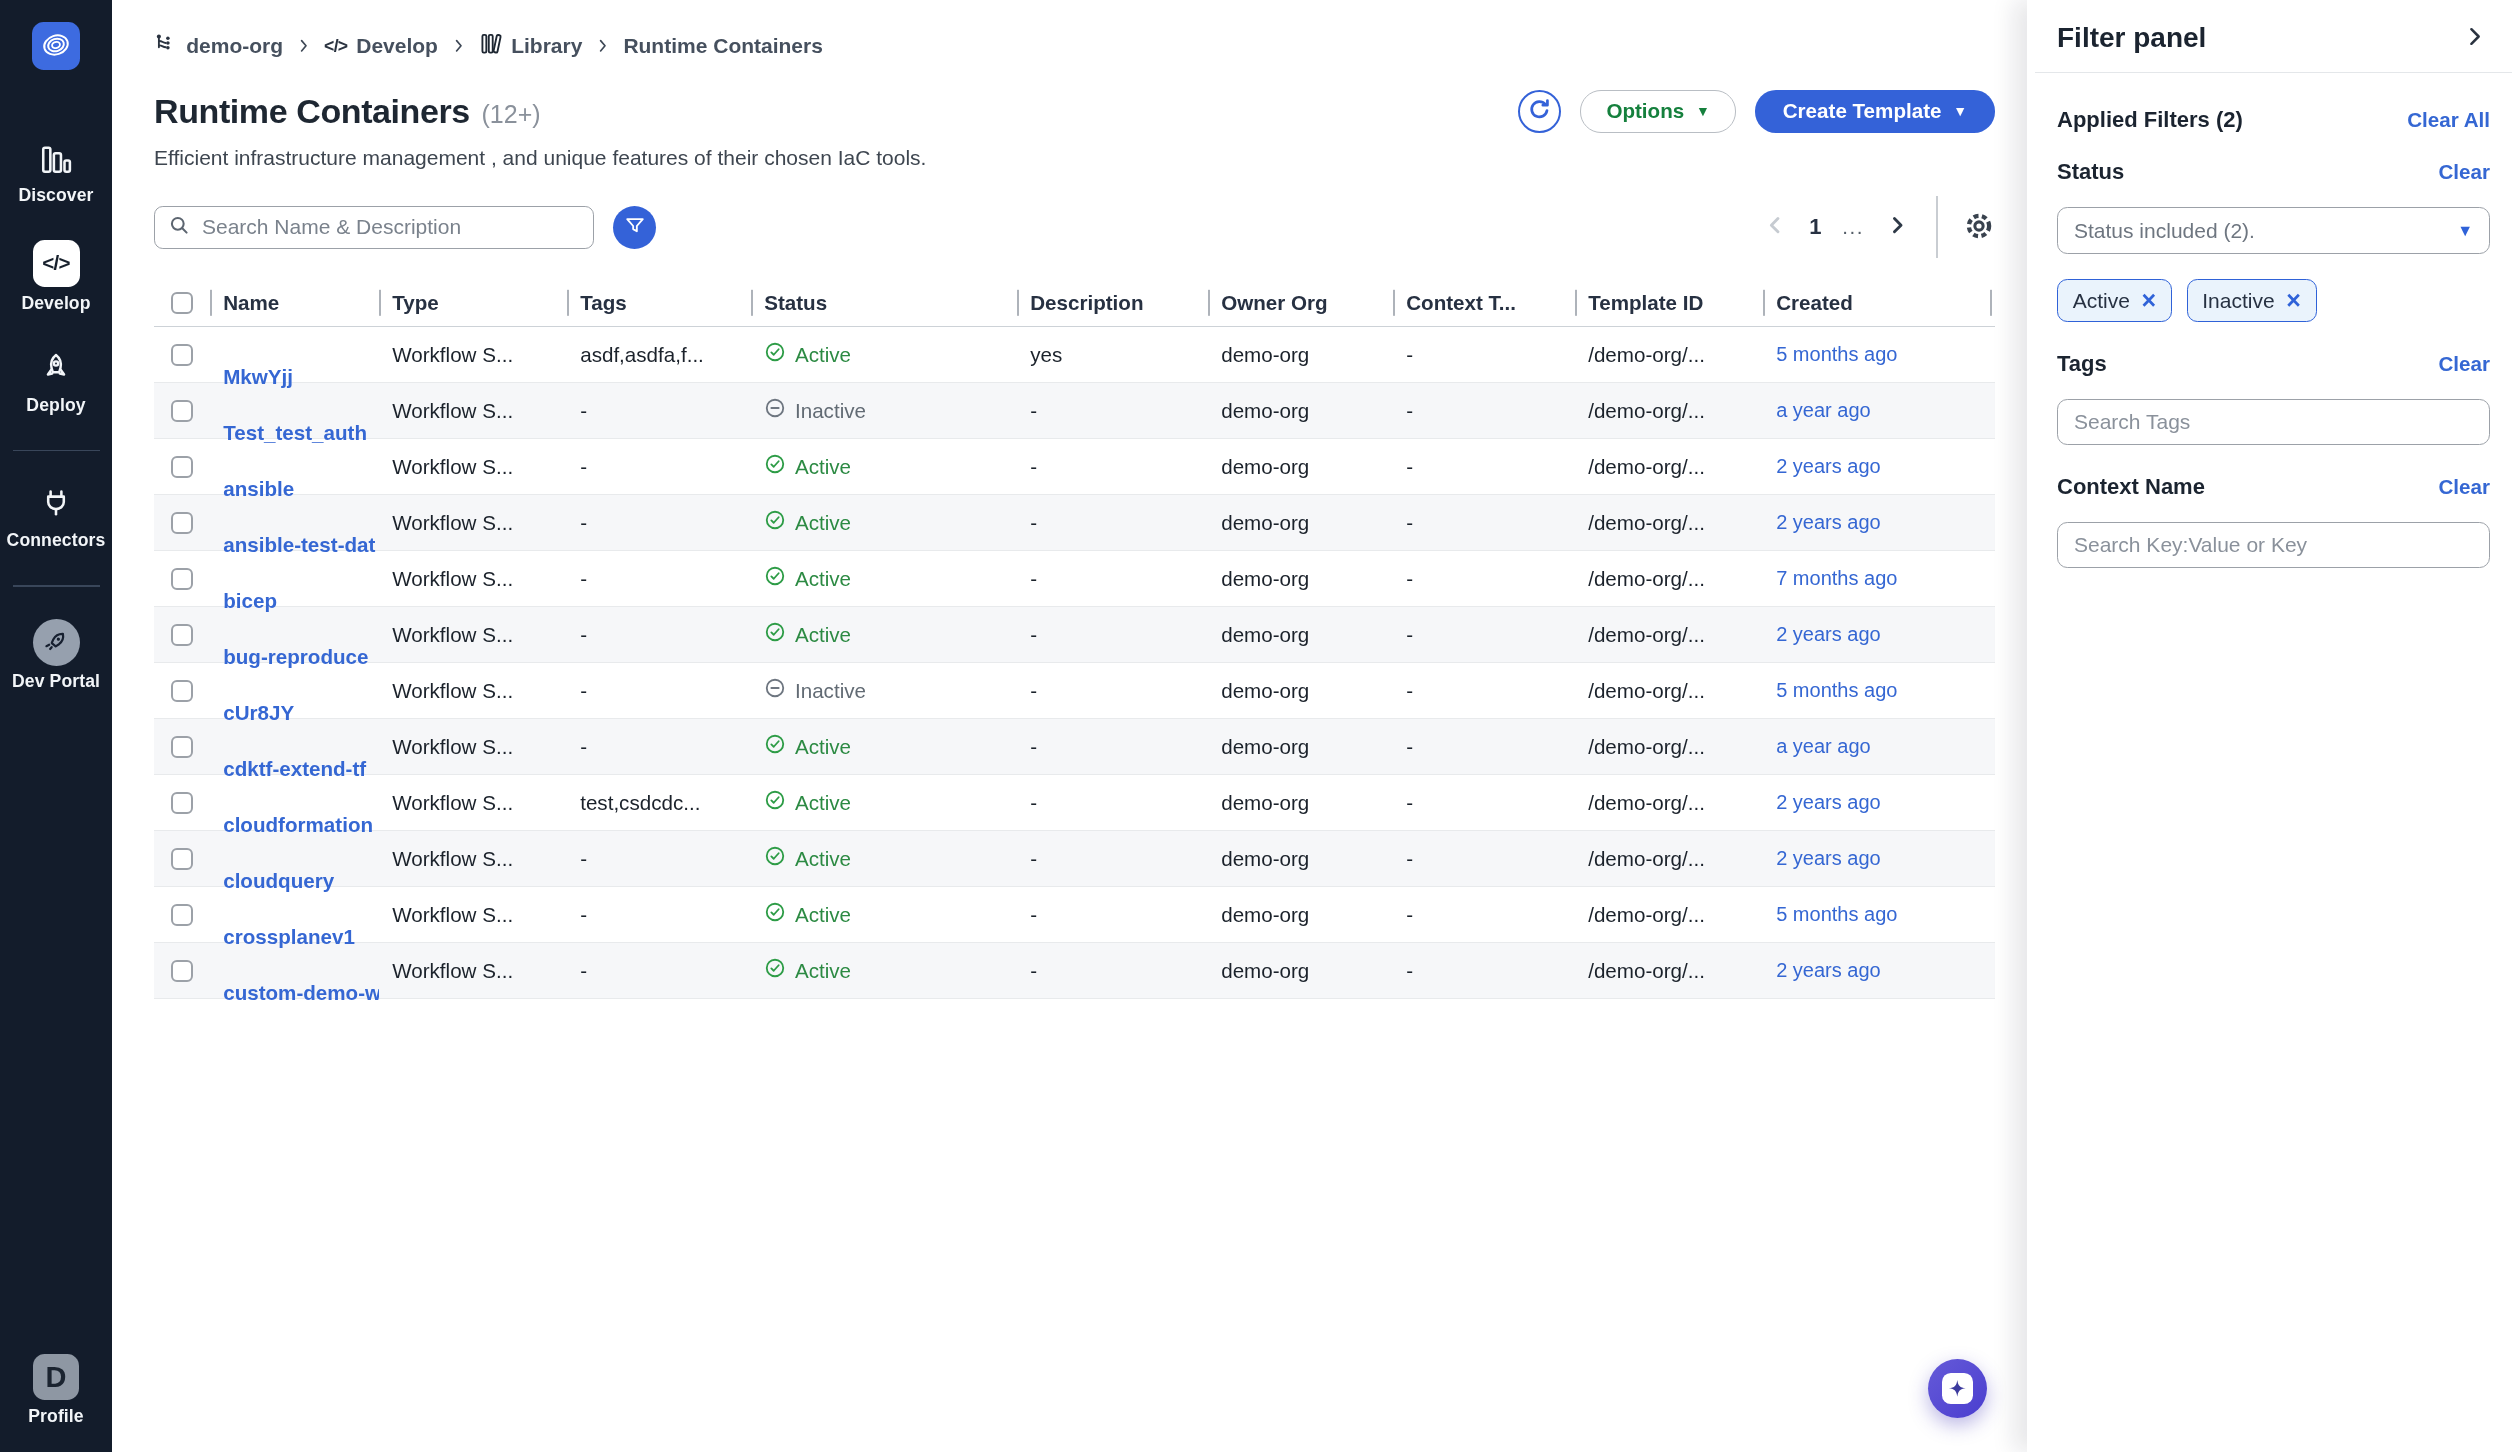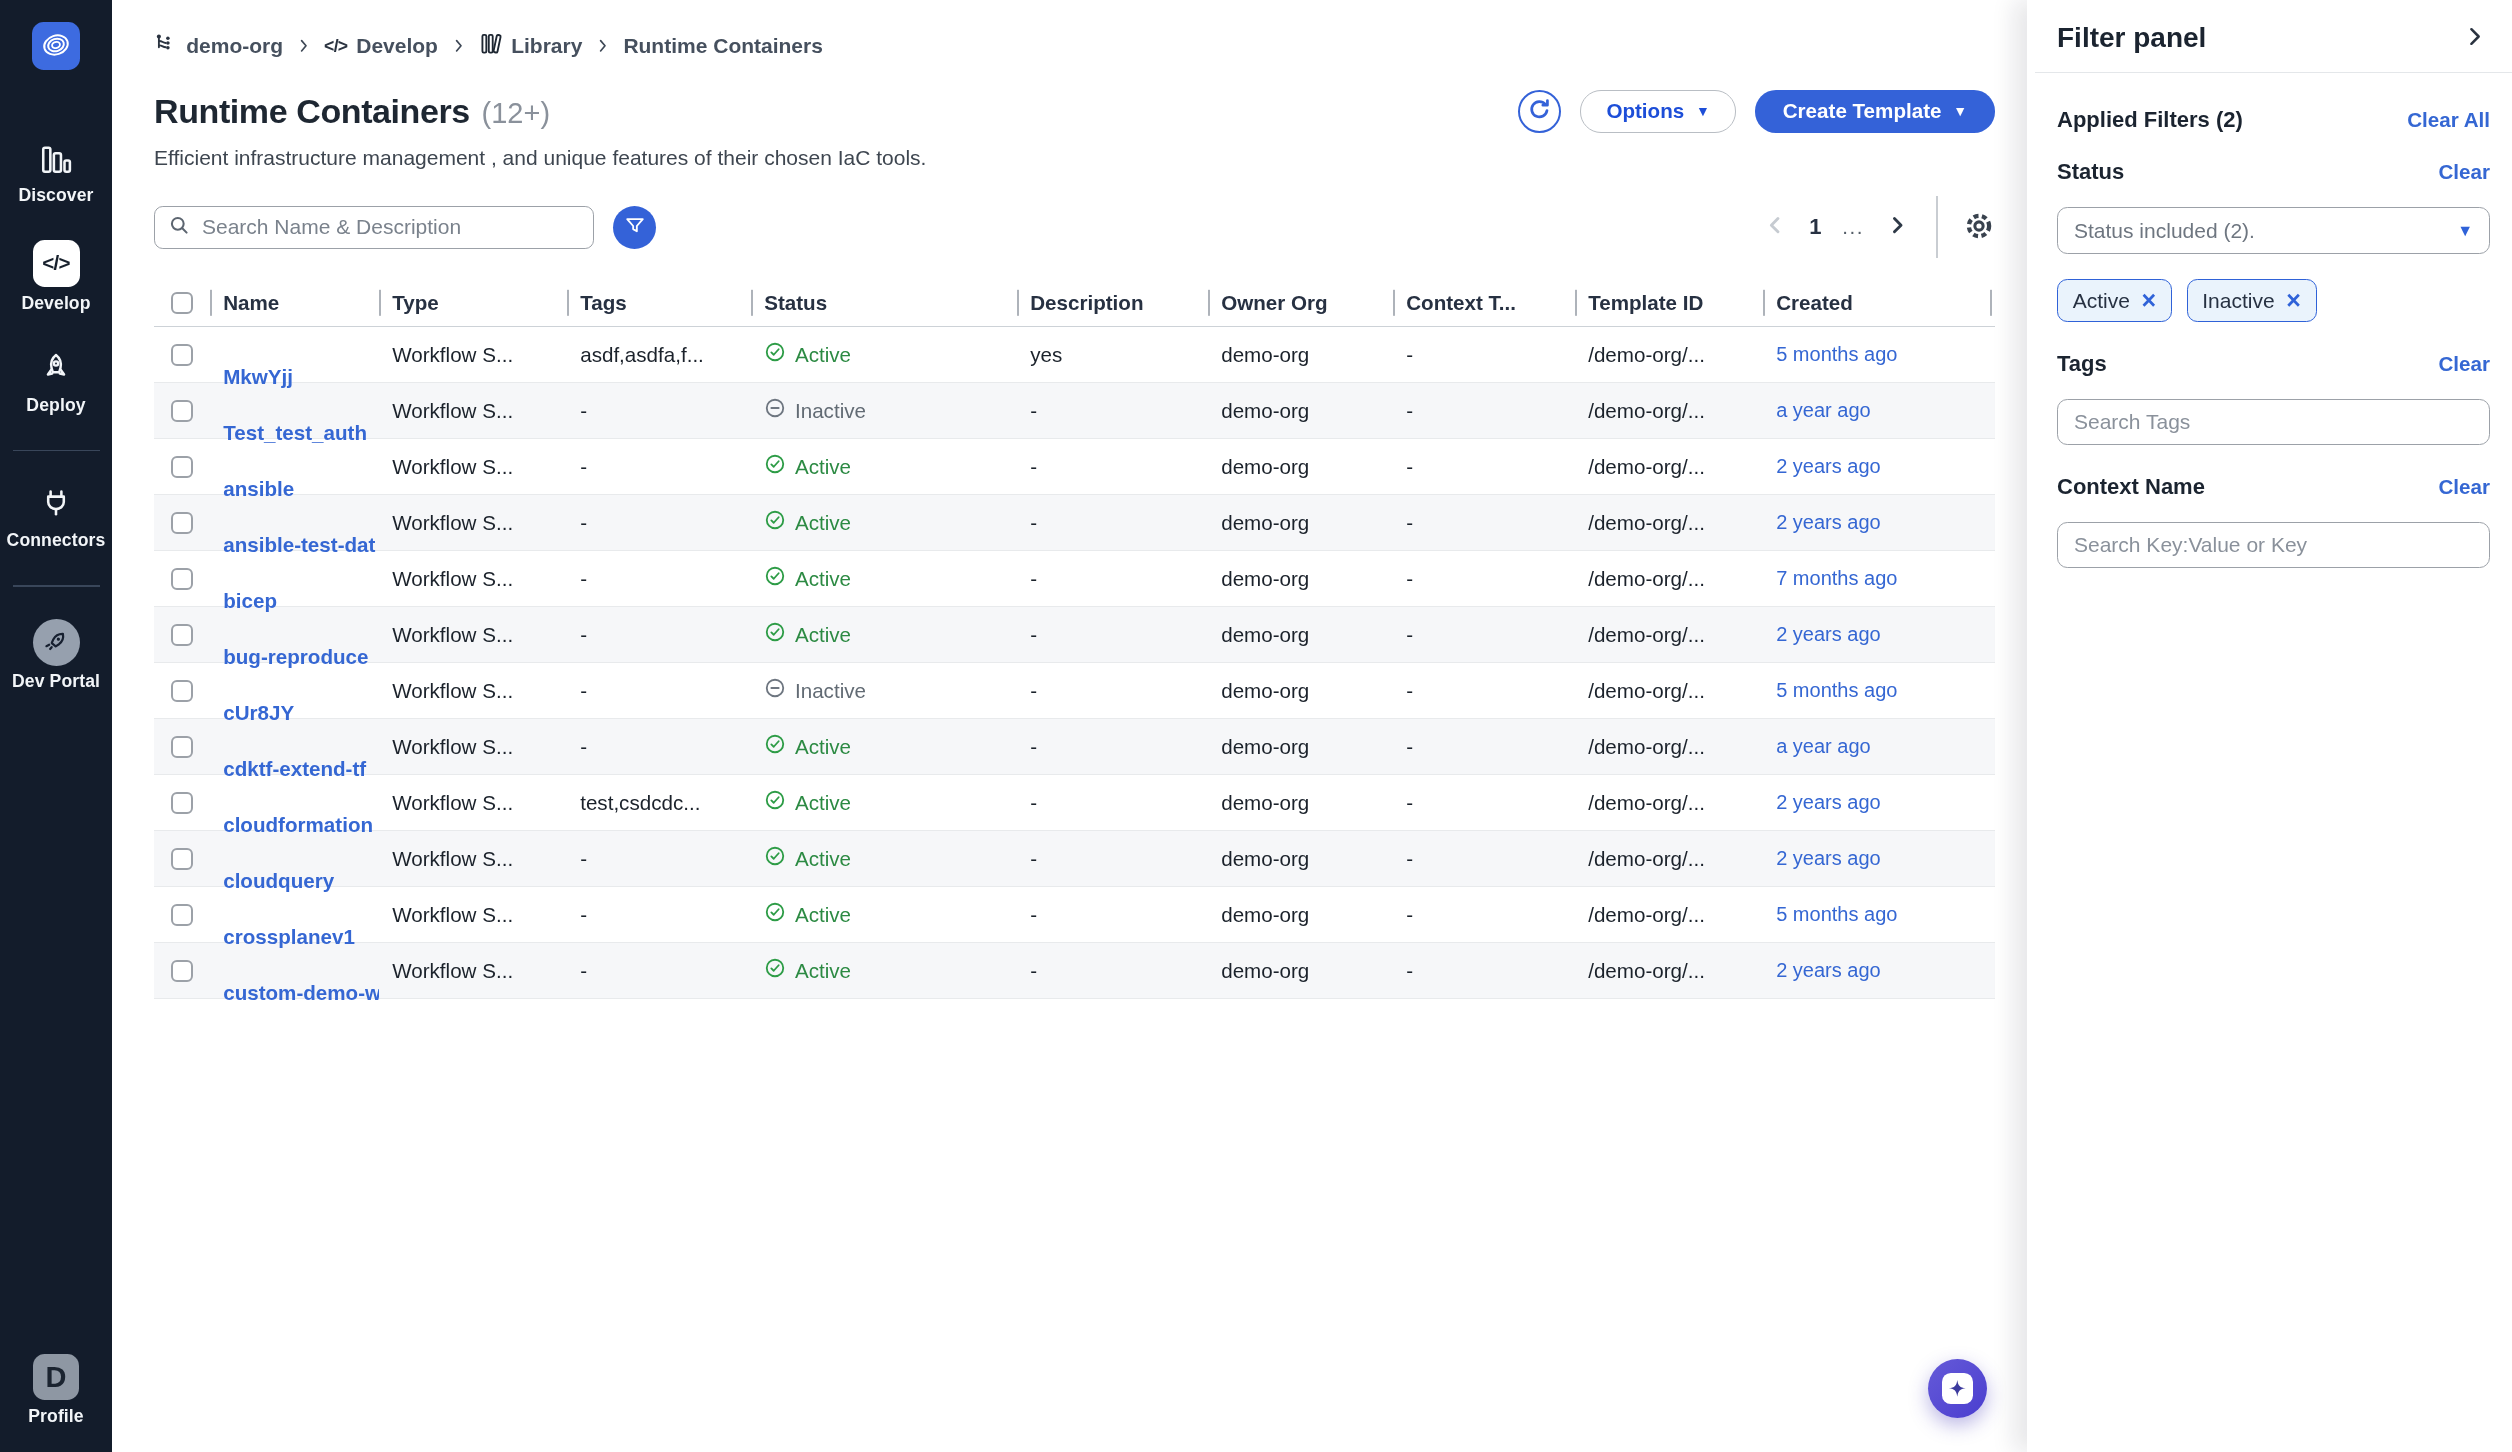--- a/index.html
+++ b/index.html
@@ -31,28 +31,28 @@
   .main { flex:1; position:relative; padding:0 32px 0 42px; min-width:0; }
   .breadcrumb { display:flex; align-items:center; margin-top:32px; gap:11.7px; }
   .crumb { display:flex; align-items:center; gap:8.8px; font-size:21px; font-weight:700;
     color:#46505E; cursor:pointer; }
   .crumb.current { cursor:default; }
   .crumb-sep { display:flex; align-items:center; color:#3E4856; }
 
   .page-head { display:flex; align-items:center; justify-content:space-between; margin-top:29px; }
   .title-wrap { display:flex; align-items:baseline; gap:11.7px; }
   .page-title { font-size:34px; font-weight:800; color:#1E2732; letter-spacing:-0.4px; }
-  .page-count { font-size:29px; font-weight:400; color:#8A919B; }
+  .page-count { font-size:25px; font-weight:400; color:#8A919B; }
   .head-actions { display:flex; align-items:center; gap:19px; }
   .refresh-btn { width:43px; height:43px; border-radius:50%; border:2.6px solid #3462D8;
     background:#fff; display:flex; align-items:center; justify-content:center;
     color:#3462D8; cursor:pointer; }
   .btn { height:43px; border-radius:21px; display:flex; align-items:center; gap:11.7px;
     font-size:20.6px; font-weight:700; cursor:pointer; }
-  .btn-outline { border:1.8px solid #B9BEC4; background:#fff; color:#1d4ed8; padding:0 25px; }
+  .btn-outline { border:1.8px solid #B9BEC4; background:#fff; color:#15803d; padding:0 25px; }
   .btn-primary { border:none; background:#3462D8; color:#fff; padding:0 28px; }
   .caret { font-size:14px; line-height:1; }
   .subtitle { margin-top:13.2px; font-size:21px; color:#3E4650; }
 
   .toolbar { display:flex; align-items:center; justify-content:space-between; margin-top:26.4px; }
   .search-wrap { display:flex; align-items:center; gap:19px; }
   .search-box { width:440px; height:43px; border:1.8px solid #9CA1A8; border-radius:8.8px;
     display:flex; align-items:center; padding:0 13.2px; gap:10.3px; background:#fff; }
   .search-box input { border:none; outline:none; flex:1; font-size:21px; color:#2A323C;
     font-family:"Liberation Sans", sans-serif; background:transparent; }

